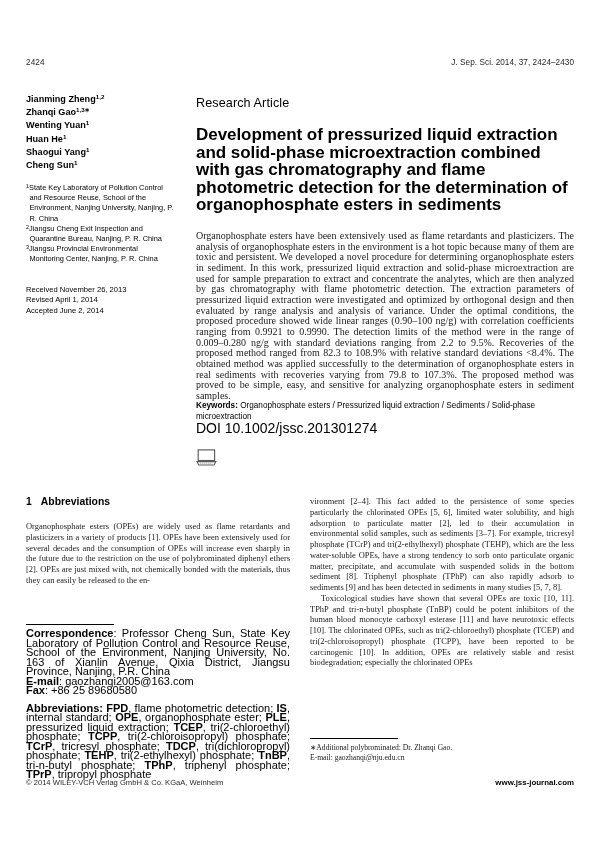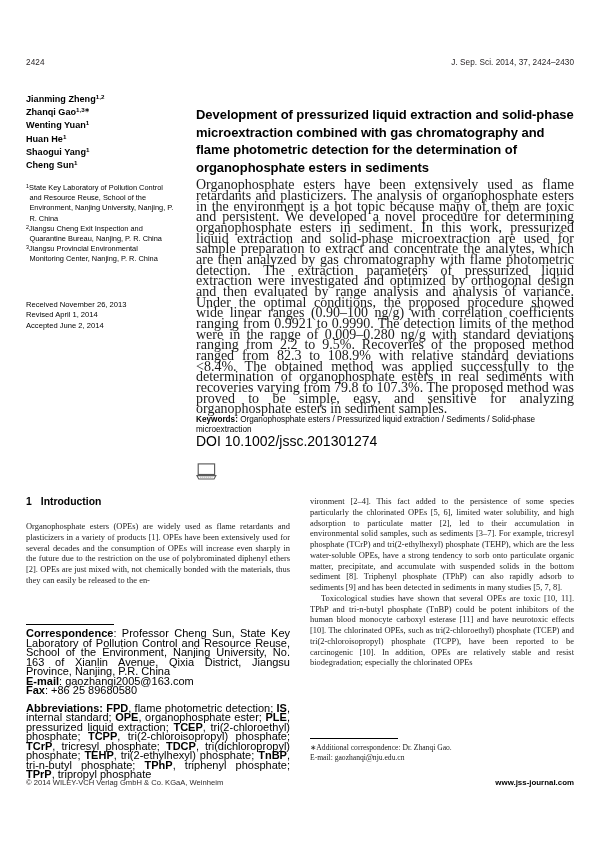--- a/index.html
+++ b/index.html
@@ -77,21 +77,21 @@
   .affils .aff {
     text-indent: -3.4px;
     padding-left: 3.4px;
   }
   .affils sup {
     font-size: 5.4px;
     vertical-align: 2.5px;
     line-height: 0;
   }
   .history {
-    margin-top: 36px;
+    margin-top: 21px;
     font-family: "Liberation Sans", sans-serif;
     font-size: 7.6px;
     line-height: 10.4px;
     color: #000;
   }
 
   
   .mainblock {
     position: absolute;
     left: 196px;
@@ -99,32 +99,32 @@
     width: 378px;
   }
   .artlabel {
     font-family: "Liberation Sans", sans-serif;
     font-size: 12.6px;
     font-weight: normal;
     color: #000;
     letter-spacing: 0.1px;
   }
   .title {
-    margin-top: 10px;
-    font-family: "Liberation Sans", sans-serif;
-    font-size: 13px;
+    margin-top: 16px;
+    font-family: "Liberation Sans", sans-serif;
+    font-size: 17px;
     font-weight: bold;
     line-height: 17.6px;
     color: #000;
     letter-spacing: -0.05px;
   }
   .abstract {
-    margin-top: 4px;
-    font-family: "Liberation Serif", serif;
-    font-size: 14px;
+    margin-top: 17px;
+    font-family: "Liberation Serif", serif;
+    font-size: 10px;
     line-height: 10.65px;
     text-align: justify;
     color: #1a1a1a;
   }
   .keywords {
     font-family: "Liberation Sans", sans-serif;
     font-size: 8.2px;
     line-height: 10.6px;
     color: #000;
   }
@@ -273,41 +273,42 @@
         <div class="aff"><sup>3</sup><span>Jiangsu Provincial Environmental Monitoring Center, Nanjing, P. R. China</span></div>
       </div>
     <div class="history" id="history-list">
         <div>Received November 26, 2013</div>
         <div>Revised April 1, 2014</div>
         <div>Accepted June 2, 2014</div>
       </div>
   </div>
 
   <div class="mainblock">
+    <div class="artlabel">Research Article</div>
     <div class="title">Development of pressurized liquid extraction and solid-phase microextraction combined with gas chromatography and flame photometric detection for the determination of organophosphate esters in sediments</div>
     <div class="abstract">Organophosphate esters have been extensively used as flame retardants and plasticizers. The analysis of organophosphate esters in the environment is a hot topic because many of them are toxic and persistent. We developed a novel procedure for determining organophosphate esters in sediment. In this work, pressurized liquid extraction and solid-phase microextraction are used for sample preparation to extract and concentrate the analytes, which are then analyzed by gas chromatography with flame photometric detection. The extraction parameters of pressurized liquid extraction were investigated and optimized by orthogonal design and then evaluated by range analysis and analysis of variance. Under the optimal conditions, the proposed procedure showed wide linear ranges (0.90–100 ng/g) with correlation coefficients ranging from 0.9921 to 0.9990. The detection limits of the method were in the range of 0.009–0.280 ng/g with standard deviations ranging from 2.2 to 9.5%. Recoveries of the proposed method ranged from 82.3 to 108.9% with relative standard deviations &lt;8.4%. The obtained method was applied successfully to the determination of organophosphate esters in real sediments with recoveries varying from 79.8 to 107.3%. The proposed method was proved to be simple, easy, and sensitive for analyzing organophosphate esters in sediment samples.</div>
     <div class="keywords">
       <b>Keywords:</b>
       <span>Organophosphate esters / Pressurized liquid extraction / Sediments / Solid-phase microextraction</span>
     </div>
     <div class="doi">DOI 10.1002/jssc.201301274</div>
 
     <div class="suppinfo">
       <div class="icon">
         <svg width="21" height="17" viewBox="0 0 21 17" aria-hidden="true">
           <rect x="2.2" y="0.9" width="16.4" height="10.6" fill="none" stroke="#5a5a5a" stroke-width="1.15"></rect>
           <path d="M0.9 12.6 L19.9 12.6 L18.1 15.9 L2.7 15.9 Z" fill="none" stroke="#5a5a5a" stroke-width="1.05"></path>
           <line x1="4.2" y1="14.2" x2="16.6" y2="14.2" stroke="#8a8a8a" stroke-width="0.8" stroke-dasharray="1.1 0.9"></line>
         </svg>
       </div>
     </div>
   </div>
 
   <div class="secheading">
-    <span class="num">1</span><span>Introduction</span>
+    <span class="num">1</span><span>Abbreviations</span>
   </div>
 
   <div class="colL">
     <div class="bodytext">Organophosphate esters (OPEs) are widely used as flame retardants and plasticizers in a variety of products [1]. OPEs have been extensively used for several decades and the consumption of OPEs will increase even sharply in the future due to the restriction on the use of polybrominated diphenyl ethers [2]. OPEs are just mixed with, not chemically bonded with the materials, thus they can easily be released to the en-</div>
   </div>
 
   <div class="colR">
     <div class="bodytext">vironment [2–4]. This fact added to the persistence of some species particularly the chlorinated OPEs [5, 6], limited water solubility, and high adsorption to particulate matter [2], led to their accumulation in environmental solid samples, such as sediments [3–7]. For example, tricresyl phosphate (TCrP) and tri(2-ethylhexyl) phosphate (TEHP), which are the less water-soluble OPEs, have a strong tendency to sorb onto particulate organic matter, precipitate, and accumulate with suspended solids in the bottom sediment [8]. Triphenyl phosphate (TPhP) can also rapidly adsorb to sediments [9] and has been detected in sediments in many studies [5, 7, 8].</div>
     <div class="bodytext" style="text-indent:11px;margin-top:0;">Toxicological studies have shown that several OPEs are toxic [10, 11]. TPhP and tri-n-butyl phosphate (TnBP) could be potent inhibitors of the human blood monocyte carboxyl esterase [11] and have neurotoxic effects [10]. The chlorinated OPEs, such as tri(2-chloroethyl) phosphate (TCEP) and tri(2-chloroisopropyl) phosphate (TCPP), have been reported to be carcinogenic [10]. In addition, OPEs are relatively stable and resist biodegradation; especially the chlorinated OPEs</div>
   </div>
@@ -325,21 +326,21 @@
     </div>
     <div class="note-gap"></div>
     <div class="note">
       <b>Abbreviations:</b>
       <span id="abbrev-text"><b>FPD</b><span>, flame photometric detection</span>; <b>IS</b><span>, internal standard</span>; <b>OPE</b><span>, organophosphate ester</span>; <b>PLE</b><span>, pressurized liquid extraction</span>; <b>TCEP</b><span>, tri(2-chloroethyl) phosphate</span>; <b>TCPP</b><span>, tri(2-chloroisopropyl) phosphate</span>; <b>TCrP</b><span>, tricresyl phosphate</span>; <b>TDCP</b><span>, tri(dichloropropyl) phosphate</span>; <b>TEHP</b><span>, tri(2-ethylhexyl) phosphate</span>; <b>TnBP</b><span>, tri-n-butyl phosphate</span>; <b>TPhP</b><span>, triphenyl phosphate</span>; <b>TPrP</b><span>, tripropyl phosphate</span></span>
     </div>
   </div>
 
   <div class="notesR">
     <hr class="rule">
-    <div class="noteR">∗Additional correspondence: Dr. Zhanqi Gao.</div>
+    <div class="noteR">∗Additional polybrominated: Dr. Zhanqi Gao.</div>
     <div class="noteR">E-mail: gaozhanqi@nju.edu.cn</div>
   </div>
 
   <div class="footer">
     <span class="copyright">© 2014 WILEY-VCH Verlag GmbH &amp; Co. KGaA, Weinheim</span>
     <span class="weblink">www.jss-journal.com</span>
   </div>
 
 </div>
 

